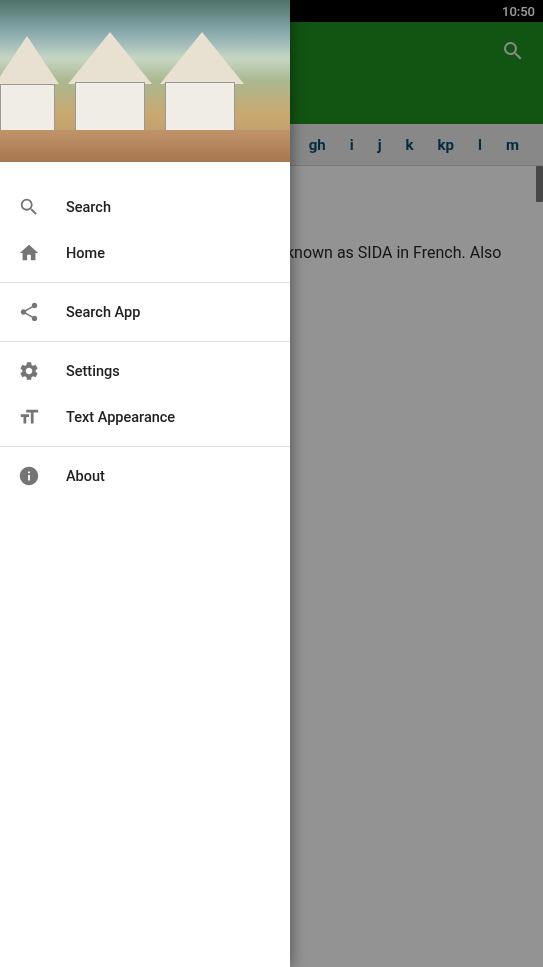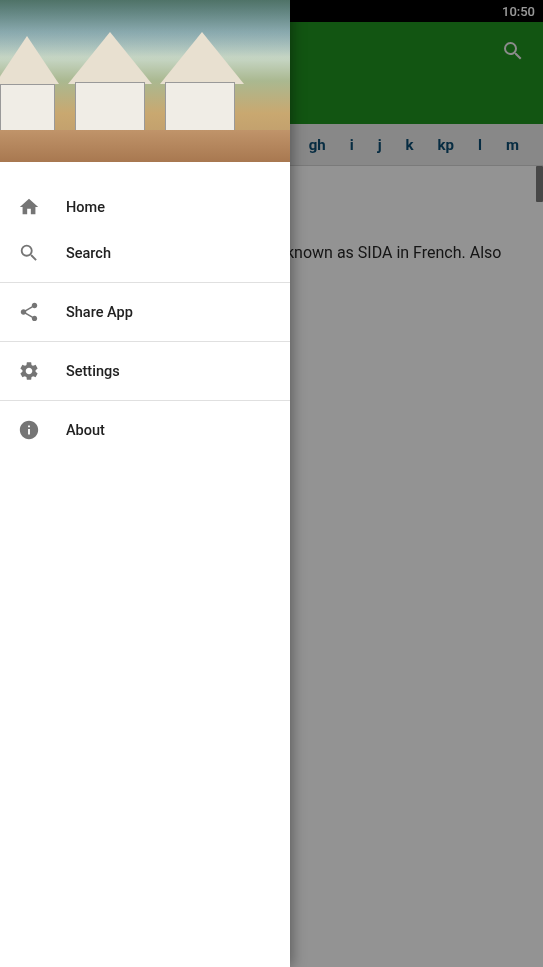--- a/index.html
+++ b/index.html
@@ -232,51 +232,59 @@
     <div class="roof roof3"></div>
     <div class="house house1"></div>
     <div class="house house2"></div>
     <div class="house house3"></div>
     <div class="ground"></div>
   </div>
   <div class="drawer-list drawer-section-top">
     <div class="drawer-item">
       <span class="icon-slot">
         <svg viewBox="0 0 24 24">
+            <path d="M15.5 14h-.79l-.28-.27A6.471 6.471 0 0016 9.5 6.5 6.5 0 109.5 16c1.61 0 3.09-.59 4.23-1.57l.27.28v.79l5 4.99L20.49 19l-4.99-5zm-6 0C7.01 14 5 11.99 5 9.5S7.01 5 9.5 5 14 7.01 14 9.5 11.99 14 9.5 14z"></path>
+          </svg>
+      </span>
+      <span class="label">Search</span>
+    </div>
+    <div class="drawer-item">
+      <span class="icon-slot">
+        <svg viewBox="0 0 24 24">
             <path d="M10 20v-6h4v6h5v-8h3L12 3 2 12h3v8z"></path>
           </svg>
       </span>
       <span class="label">Home</span>
     </div>
-    <div class="drawer-item">
-      <span class="icon-slot">
-        <svg viewBox="0 0 24 24">
-            <path d="M15.5 14h-.79l-.28-.27A6.471 6.471 0 0016 9.5 6.5 6.5 0 109.5 16c1.61 0 3.09-.59 4.23-1.57l.27.28v.79l5 4.99L20.49 19l-4.99-5zm-6 0C7.01 14 5 11.99 5 9.5S7.01 5 9.5 5 14 7.01 14 9.5 11.99 14 9.5 14z"></path>
-          </svg>
-      </span>
-      <span class="label">Search</span>
-    </div>
     <div class="divider"></div>
     <div class="drawer-item">
       <span class="icon-slot">
         <svg viewBox="0 0 24 24">
             <path d="M18 16.08c-.76 0-1.44.3-1.96.77L8.91 12.7c.05-.23.09-.46.09-.7s-.04-.47-.09-.7l7.05-4.11c.54.5 1.25.81 2.04.81 1.66 0 3-1.34 3-3s-1.34-3-3-3-3 1.34-3 3c0 .24.04.47.09.7L8.04 9.81C7.5 9.31 6.79 9 6 9c-1.66 0-3 1.34-3 3s1.34 3 3 3c.79 0 1.5-.31 2.04-.81l7.12 4.16c-.05.21-.08.43-.08.65 0 1.61 1.31 2.92 2.92 2.92 1.61 0 2.92-1.31 2.92-2.92s-1.31-2.92-2.92-2.92z"></path>
           </svg>
       </span>
-      <span class="label">Share App</span>
+      <span class="label">Search App</span>
     </div>
     <div class="divider"></div>
     <div class="drawer-item">
       <span class="icon-slot">
         <svg viewBox="0 0 24 24">
             <path d="M19.14 12.94c.04-.3.06-.61.06-.94 0-.32-.02-.64-.07-.94l2.03-1.58c.18-.14.23-.41.12-.61l-1.92-3.32c-.12-.22-.37-.29-.59-.22l-2.39.96c-.5-.38-1.03-.7-1.62-.94l-.36-2.54c-.04-.24-.24-.41-.48-.41h-3.84c-.24 0-.43.17-.47.41l-.36 2.54c-.59.24-1.13.57-1.62.94l-2.39-.96c-.22-.08-.47 0-.59.22L2.74 8.87c-.12.21-.08.47.12.61l2.03 1.58c-.05.3-.09.63-.09.94s.02.64.07.94l-2.03 1.58c-.18.14-.23.41-.12.61l1.92 3.32c.12.22.37.29.59.22l2.39-.96c.5.38 1.03.7 1.62.94l.36 2.54c.05.24.24.41.48.41h3.84c.24 0 .44-.17.47-.41l.36-2.54c.59-.24 1.13-.56 1.62-.94l2.39.96c.22.08.47 0 .59-.22l1.92-3.32c.12-.22.07-.47-.12-.61l-2.01-1.58zM12 15.6c-1.98 0-3.6-1.62-3.6-3.6s1.62-3.6 3.6-3.6 3.6 1.62 3.6 3.6-1.62 3.6-3.6 3.6z"></path>
           </svg>
       </span>
       <span class="label">Settings</span>
     </div>
+    <div class="drawer-item">
+      <span class="icon-slot">
+        <svg viewBox="0 0 24 24">
+            <path d="M9 4v3h5v12h3V7h5V4H9zm-6 8h3v7h3v-7h3V9H3v3z"></path>
+          </svg>
+      </span>
+      <span class="label">Text Appearance</span>
+    </div>
     <div class="divider"></div>
     <div class="drawer-item">
       <span class="icon-slot">
         <svg viewBox="0 0 24 24">
             <path d="M12 2C6.48 2 2 6.48 2 12s4.48 10 10 10 10-4.48 10-10S17.52 2 12 2zm1 15h-2v-6h2v6zm0-8h-2V7h2v2z"></path>
           </svg>
       </span>
       <span class="label">About</span>
     </div>
   </div>

